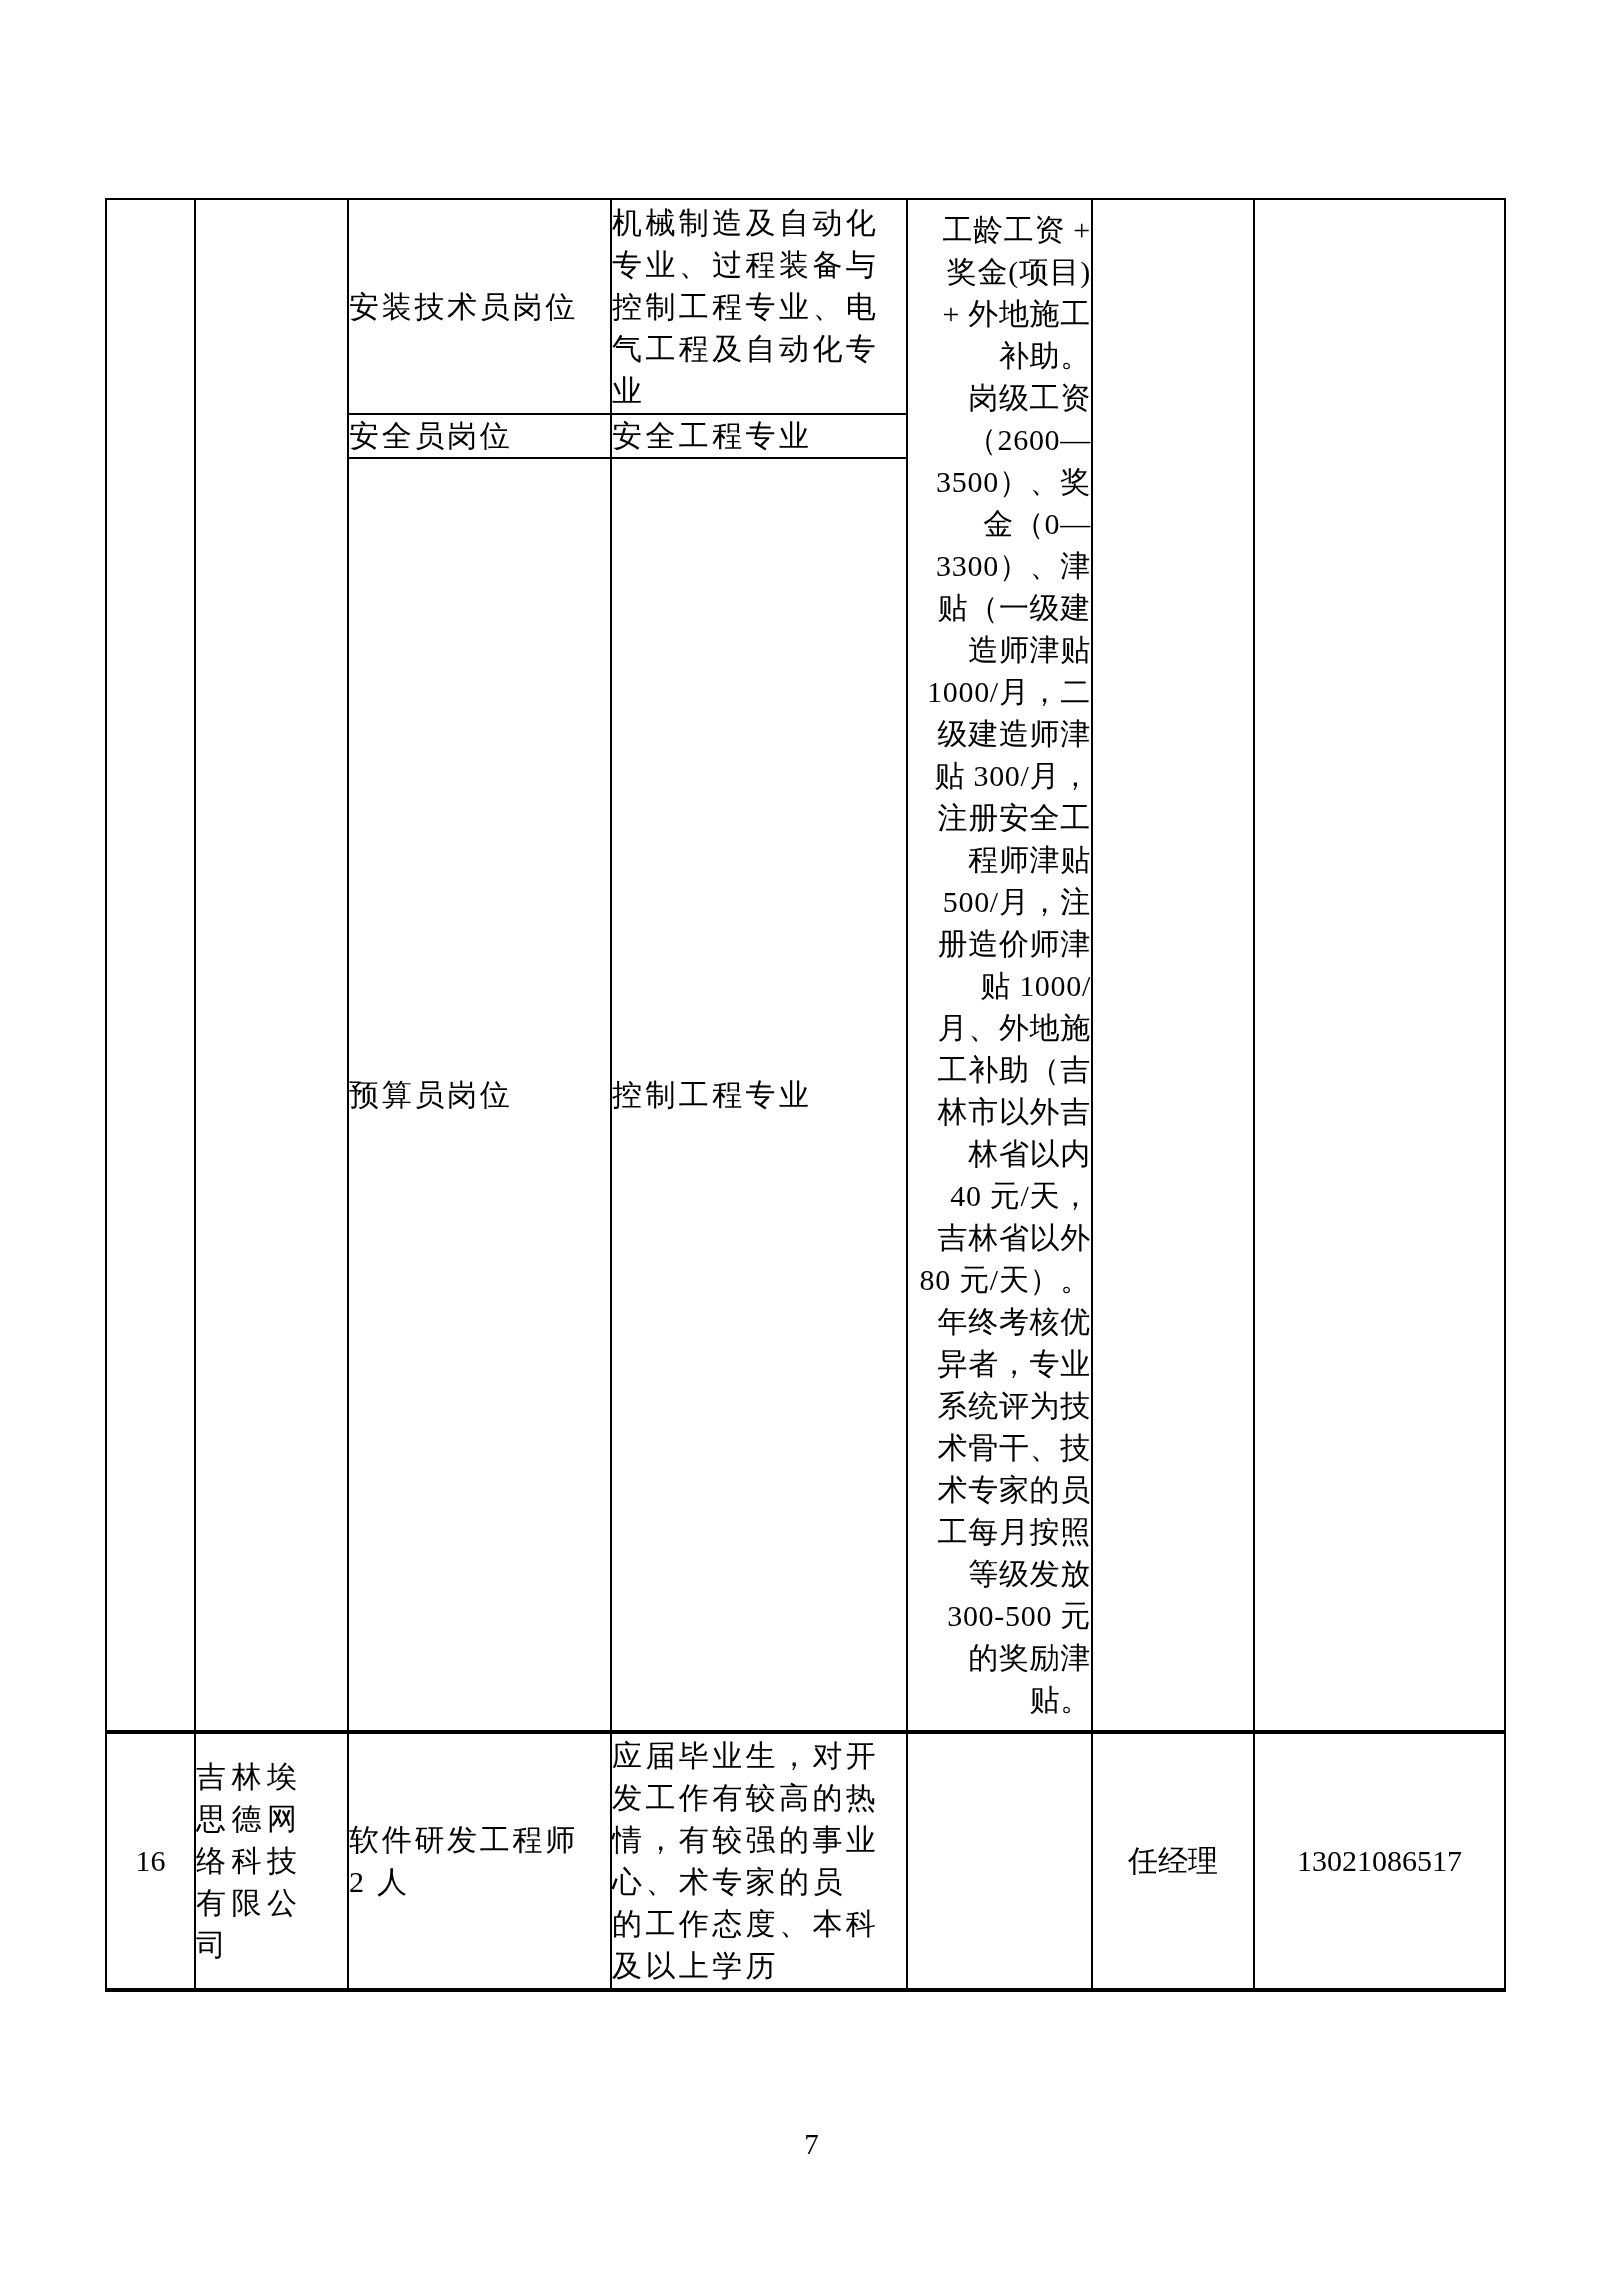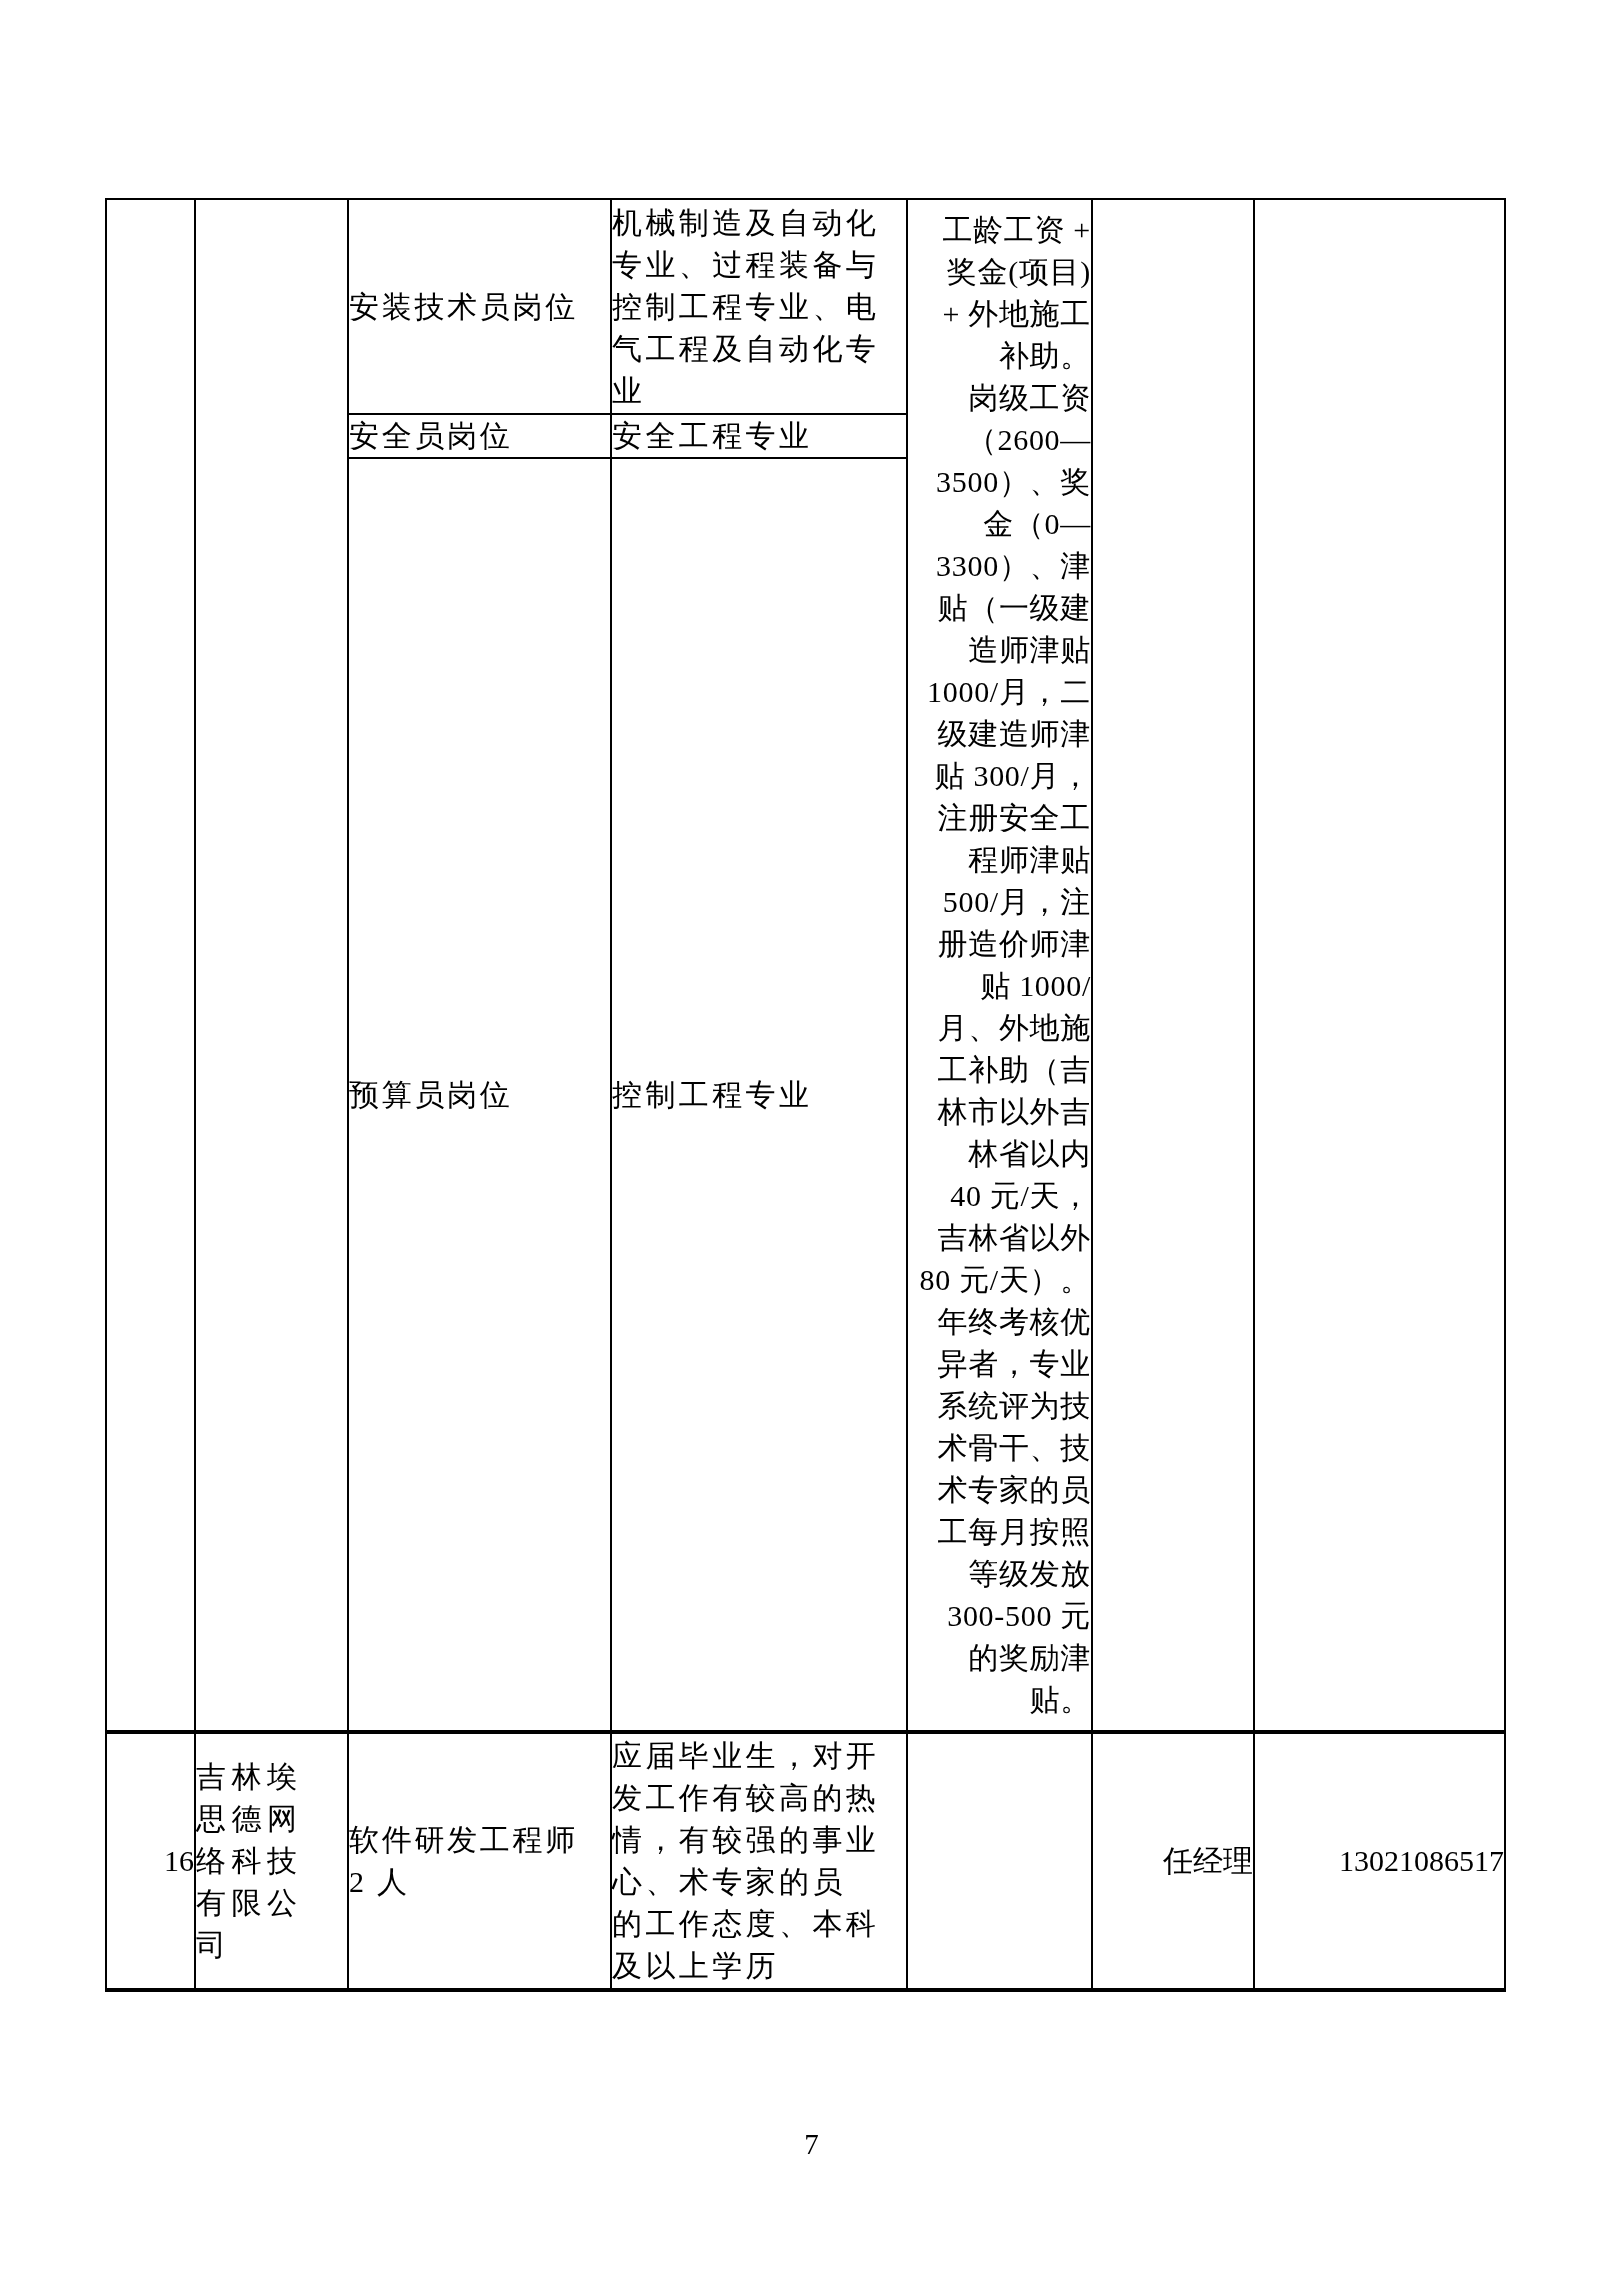--- a/index.html
+++ b/index.html
@@ -38,21 +38,21 @@
     word-break: break-all;
   }
   tr.row-a { height: 215px; }
   tr.row-b { height: 44px; }
   tr.row-c { height: 1274px; }
   tr.row-d { height: 258px; }
 
   td.heavy-b { border-bottom-width: 4.1px; }
   tr.row-d td { border-top-width: 4.1px; }
 
-  td.cell-center { text-align: right; margin-left: 24px; }
+  td.cell-center { text-align: center; margin-left: 24px; }
   td.pos {
     text-align: left;
     letter-spacing: 2.7px;
     white-space: pre-line;
   }
   td.pos-two-line {
     line-height: 49px;
   }
   td.major {
     text-align: left;

